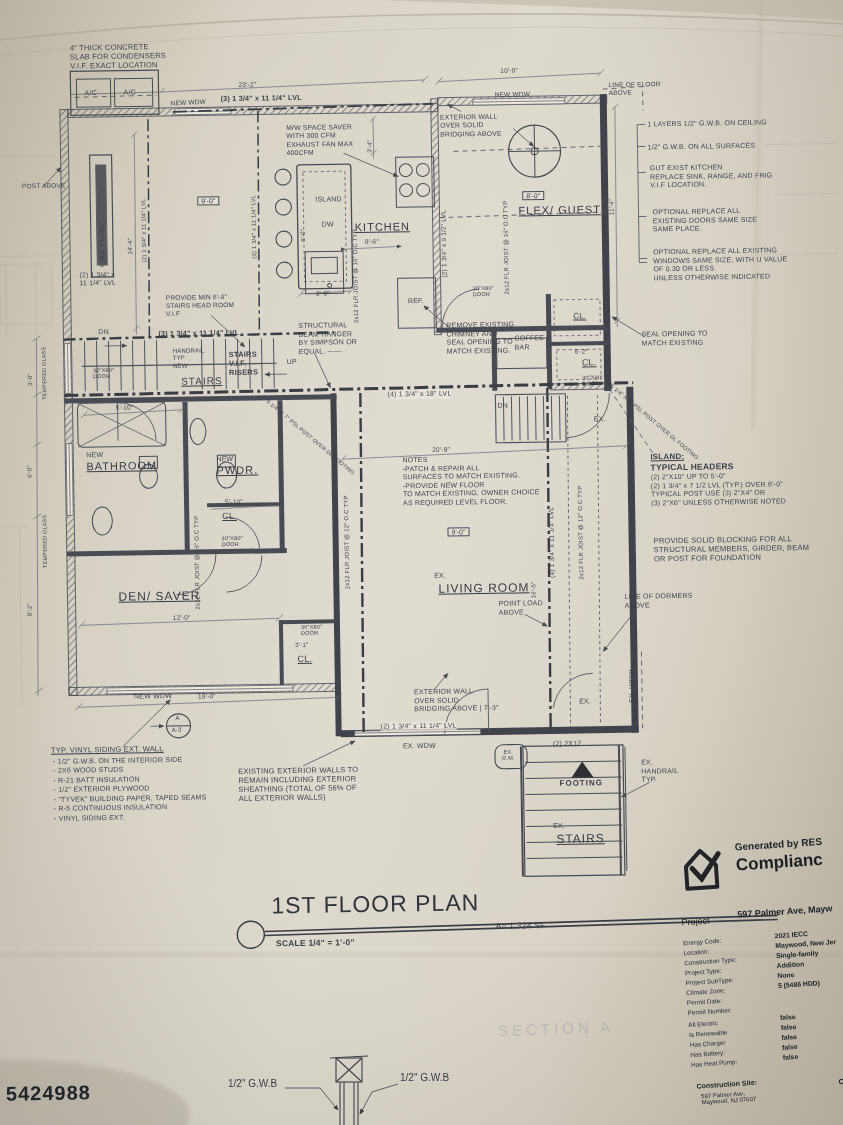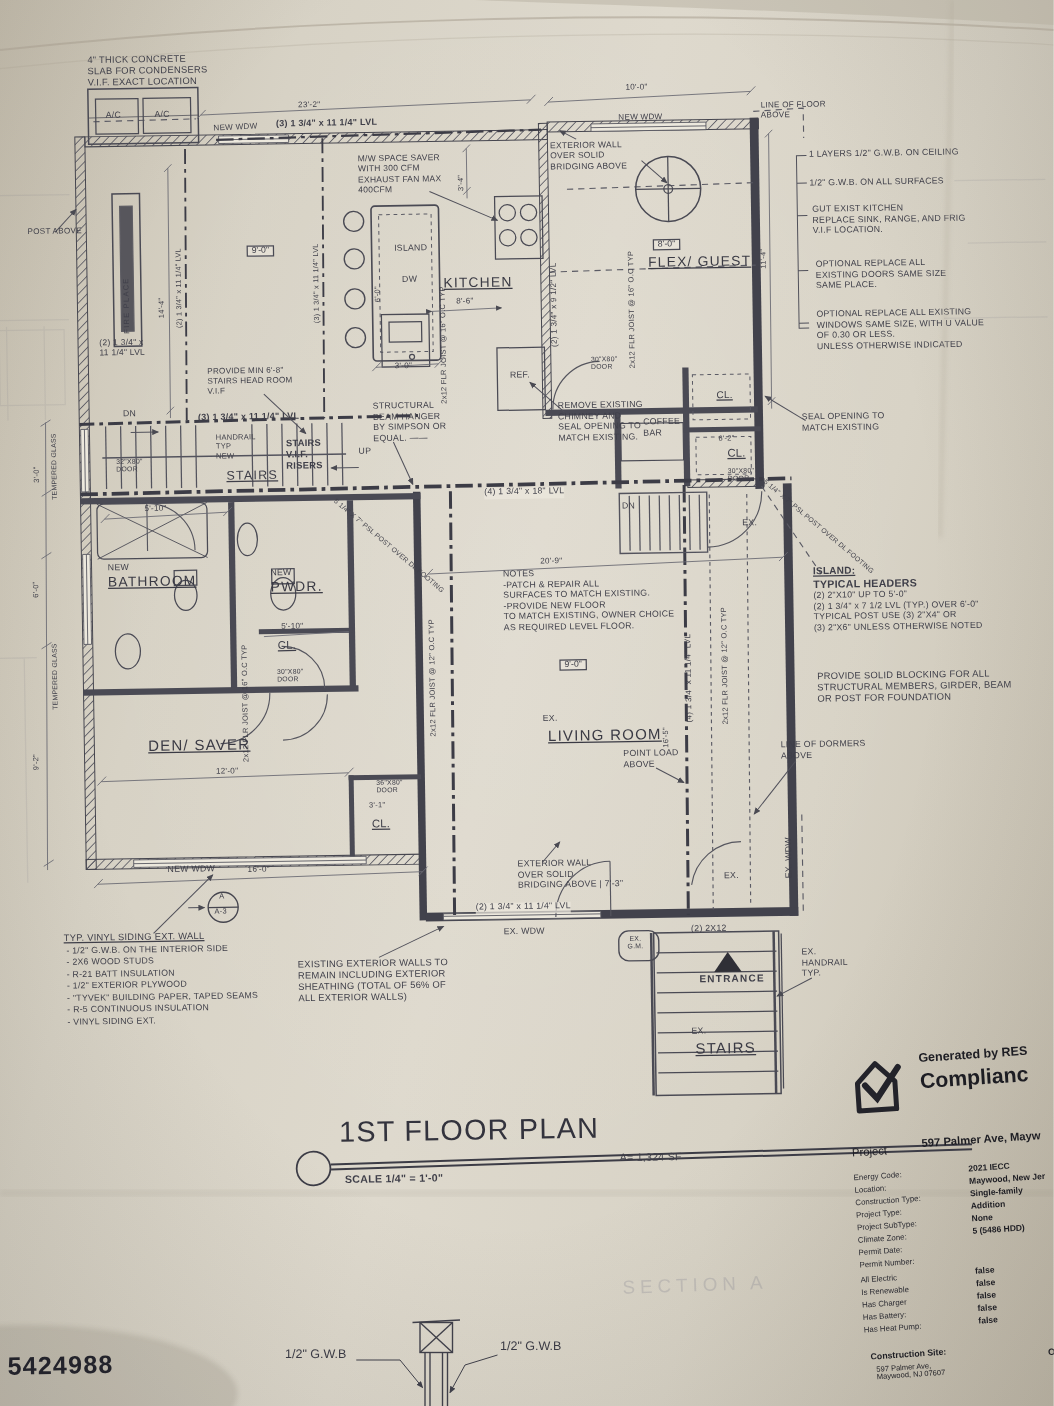--- a/index.html
+++ b/index.html
@@ -444,21 +444,21 @@
 ABOVE</div>
 <div class="lbl" style="left:412px;top:688px">EXTERIOR WALL
 OVER SOLID
 BRIDGING ABOVE | 7'-3"</div>
 <div class="lbl" style="left:378px;top:722px;background:rgba(236,232,222,.7)">(2) 1 3/4" x 11 1/4" LVL</div>
 <div class="lbl" style="left:400px;top:742px">EX. WDW</div>
 <div class="lbl v" style="left:626px;top:706px">EX. WDW</div>
 <div class="lbl" style="left:550px;top:742px">(2) 2X12</div>
 <div class="lbl s" style="left:499px;top:750px;text-align:center">EX.
 G.M.</div>
-<div class="lbl b" style="left:556px;top:781px;font-size:8px;letter-spacing:1px">ENTRANCE</div>
+<div class="lbl b" style="left:556px;top:781px;font-size:8px;letter-spacing:1px">FOOTING</div>
 <div class="lbl" style="left:638px;top:762px">EX.
 HANDRAIL
 TYP.</div>
 <div class="lbl" style="left:549px;top:824px">EX.</div>
 <div class="lbl rm" style="left:552px;top:834px;font-size:12px">STAIRS</div>
 <div class="lbl" style="left:596px;top:418px">EX.</div>
 <div class="lbl" style="left:577px;top:700px">EX.</div>
 <div class="lbl v" style="left:614px;top:218px;font-size:6px">11'-4"</div>
 <div class="lbl v" style="left:132px;top:250px;font-size:6px">14'-4"</div>
 <div class="lbl v" style="left:146px;top:258px;font-size:5.8px">(2) 1 3/4" x 11 1/4" LVL</div>

